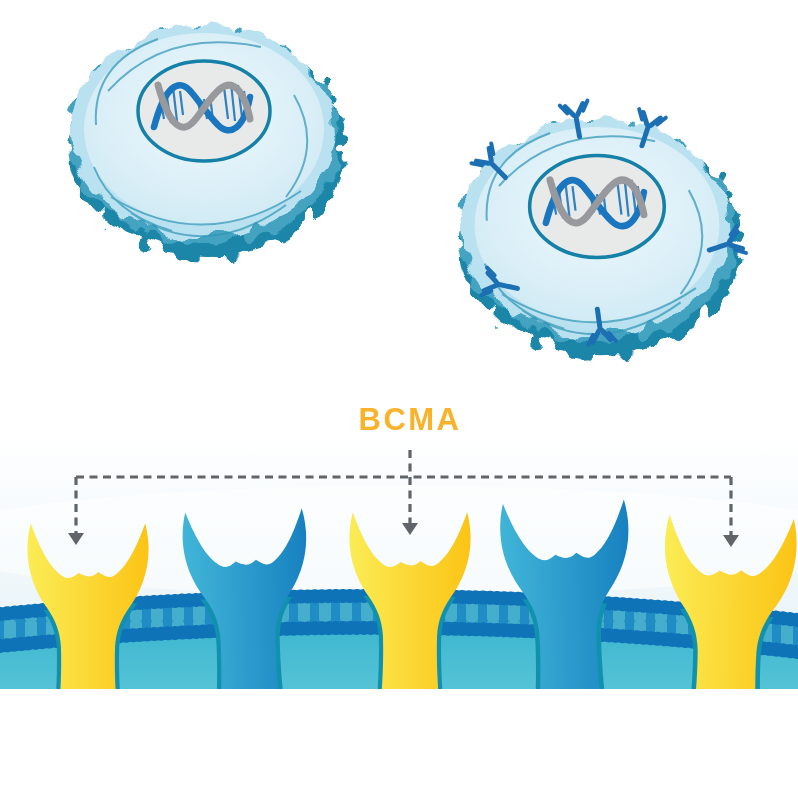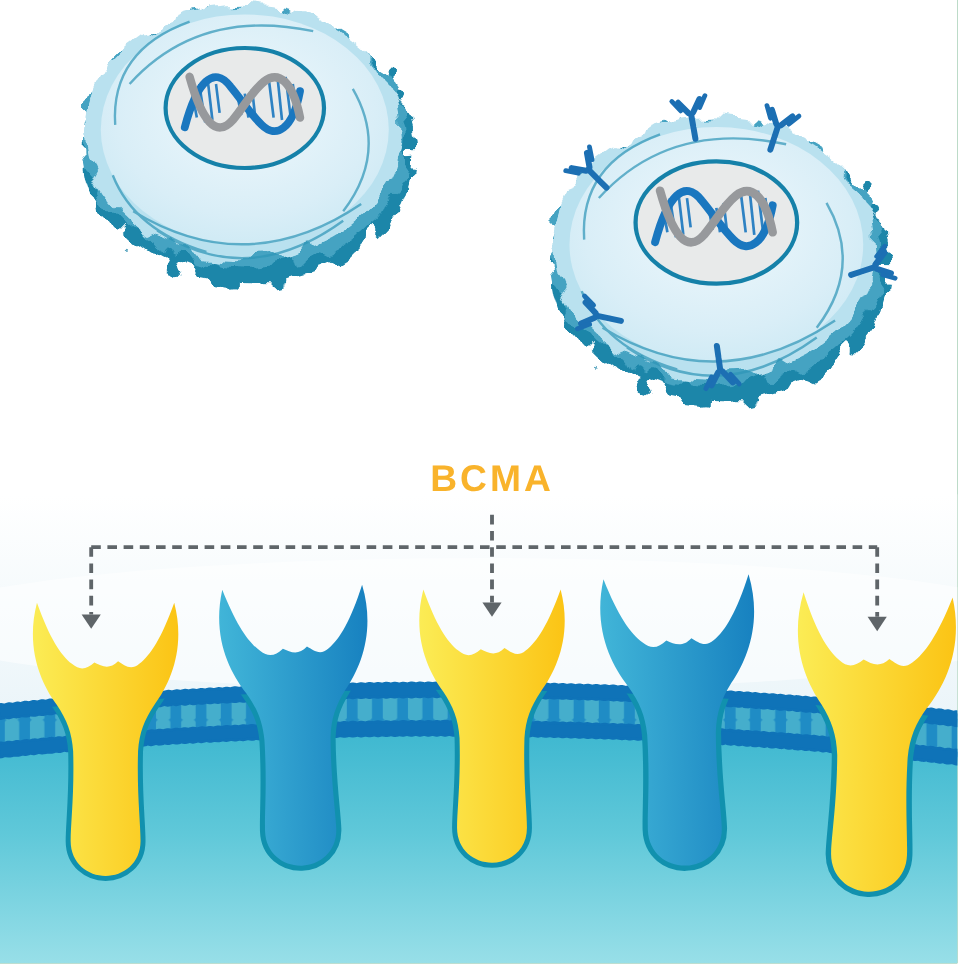--- a/index.html
+++ b/index.html
@@ -1,17 +1,17 @@
 <!DOCTYPE html>
 <html><head>
 <meta charset="utf-8">
 <style>
   html,body{margin:0;padding:0;background:#ffffff;}
-  .stage{position:relative;width:798px;height:803px;overflow:hidden;background:#15803d;
-         font-family:"Liberation Sans", sans-serif;}
+  .stage{position:relative;width:798px;height:668px;overflow:hidden;background:#fca5a5;
+         font-family:"Liberation Sans", sans-serif;margin-top:21px;}
   svg{position:absolute;inset:0;display:block;}
   text.bcma{font-family:"Liberation Sans", sans-serif;font-weight:bold;
             font-size:31px;letter-spacing:2.5px;}
 </style>
 </head>
 <body>
 
 <div class="stage">
 <svg width="798" height="803" viewBox="0 0 798 803">
   <defs>

